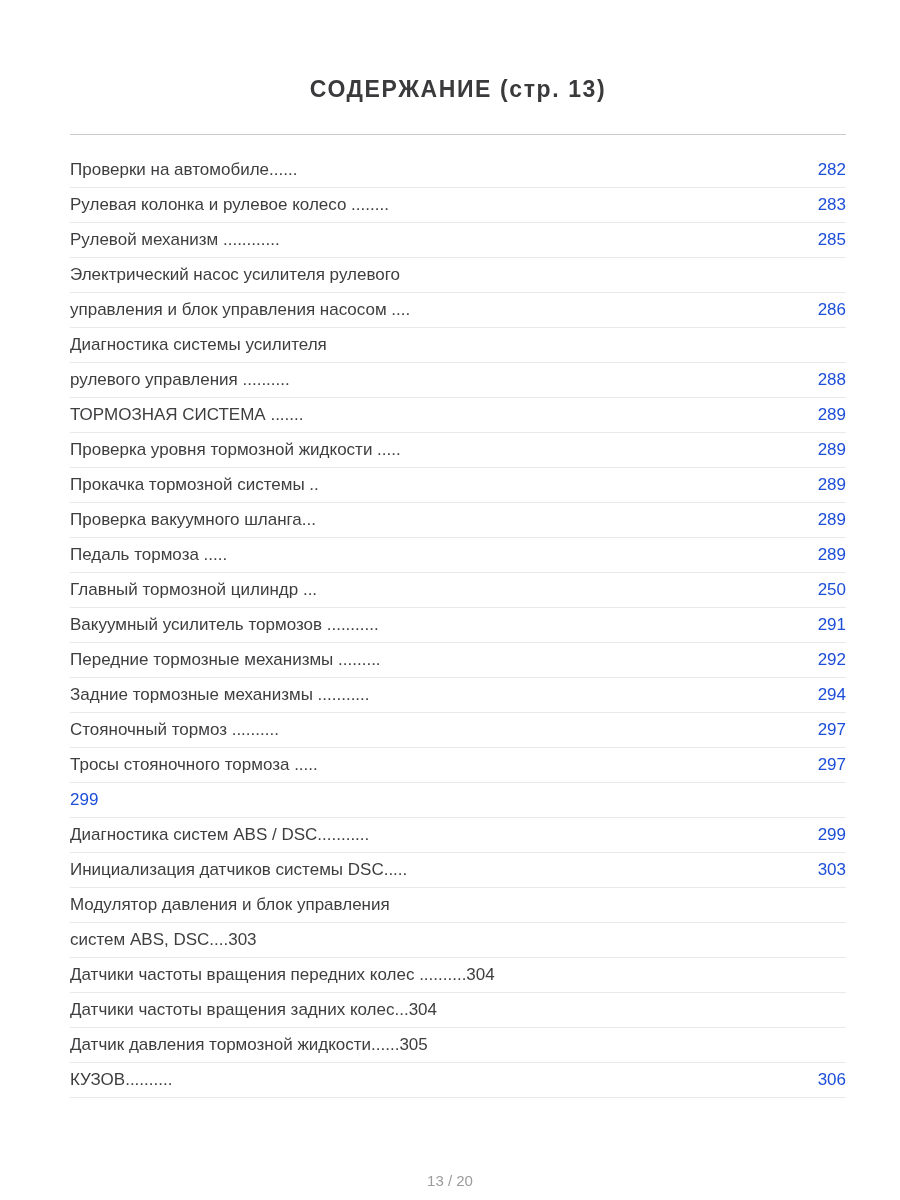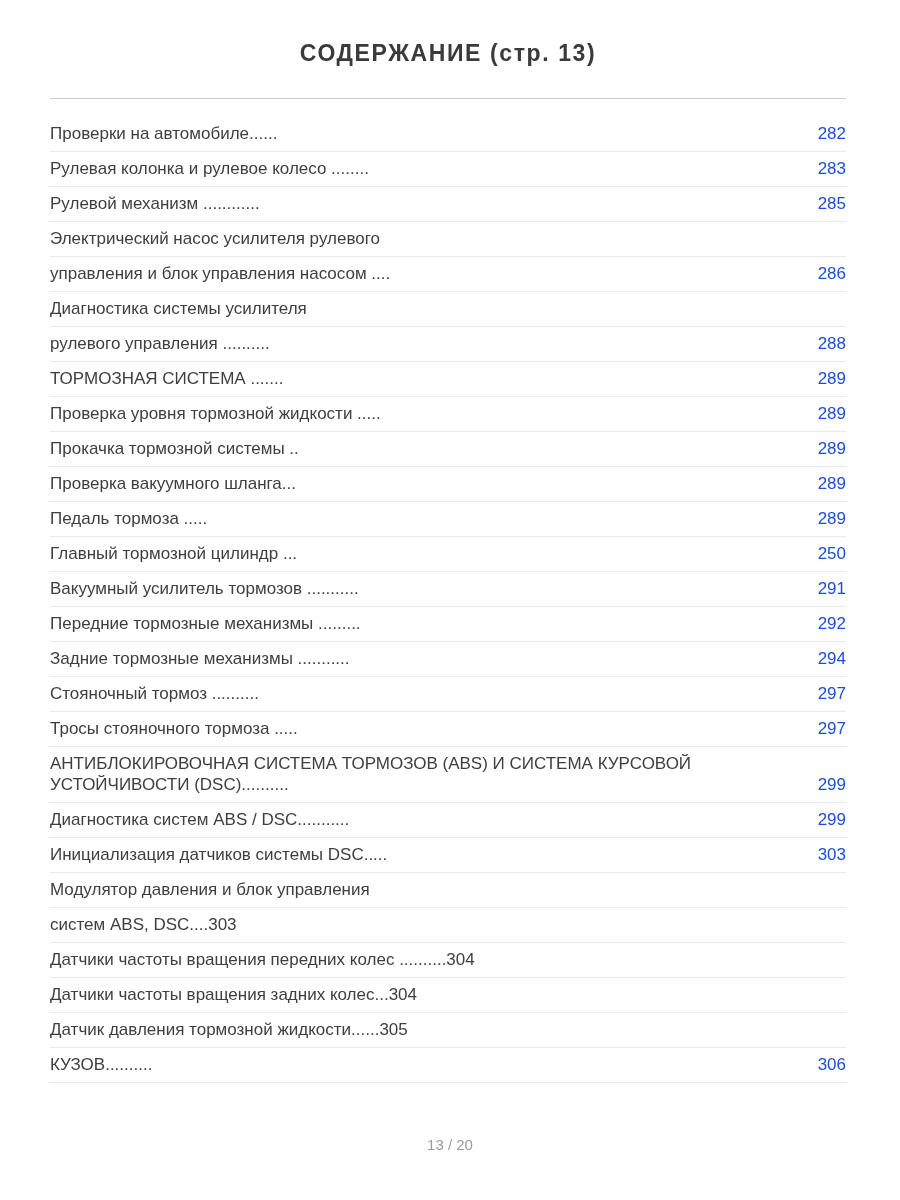--- a/index.html
+++ b/index.html
@@ -5,22 +5,23 @@
   html, body { margin: 0; padding: 0; }
   body {
     width: 900px; height: 1200px;
     background: #ffffff;
     font-family: "Liberation Sans", sans-serif;
     position: relative;
     overflow: hidden;
   }
   .page {
     position: absolute; inset: 0;
-    padding: 0 54px 0 50px;
+    padding: 0 54px 0 70px;
     box-sizing: border-box;
+    margin-top: 36px;
   }
   .title {
     margin: 0;
     padding-top: 40px;
     text-align: center;
     font-size: 23px;
     font-weight: 700;
     letter-spacing: 1.6px;
     color: #3a3a3c;
   }
@@ -143,21 +144,20 @@
     <span class="toc-label">Стояночный тормоз ..........</span>
     <span class="toc-page">297</span>
   </div>
 
   <div class="toc-row">
     <span class="toc-label">Тросы стояночного тормоза .....</span>
     <span class="toc-page">297</span>
   </div>
 
   <div class="toc-row">
-    <span class="toc-label">АНТИБЛОКИРОВОЧНАЯ СИСТЕМА ТОРМОЗОВ (ABS) И СИСТЕМА КУРСОВОЙ УСТОЙЧИВОСТИ (DSC)..........</span>
     <span class="toc-page">299</span>
   </div>
 
   <div class="toc-row">
     <span class="toc-label">Диагностика систем ABS / DSC...........</span>
     <span class="toc-page">299</span>
   </div>
 
   <div class="toc-row">
     <span class="toc-label">Инициализация датчиков системы DSC.....</span>

